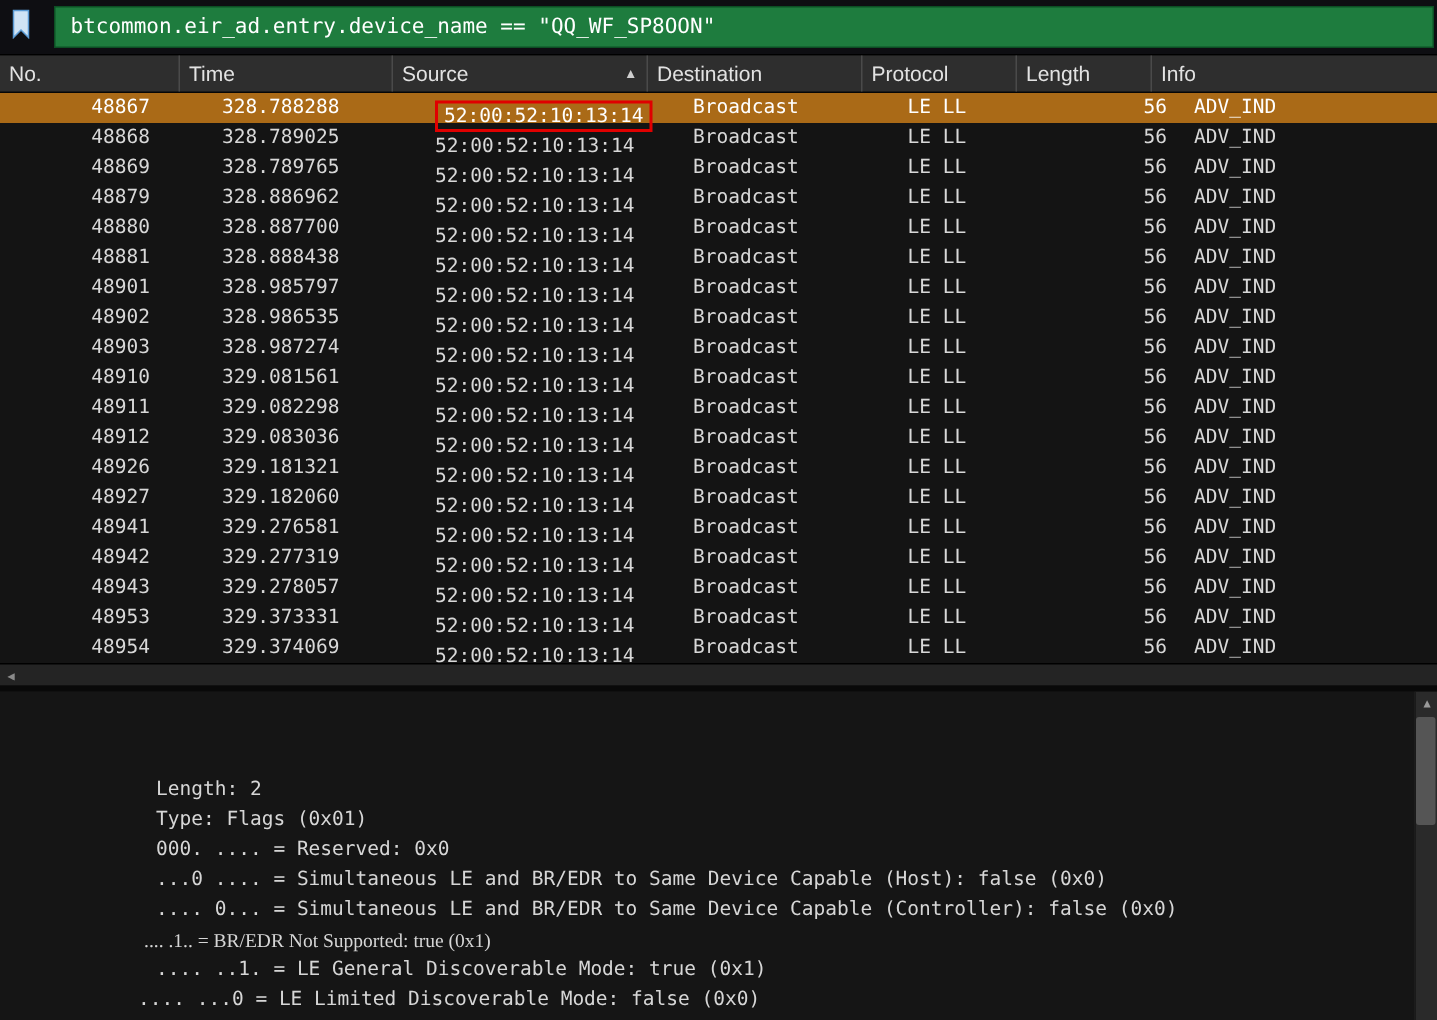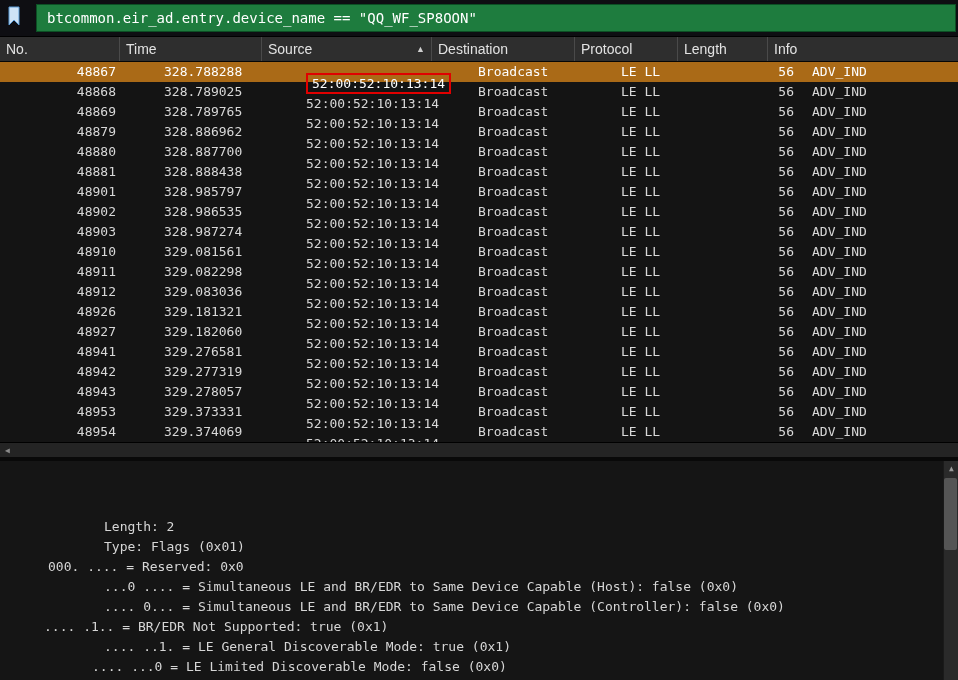--- a/index.html
+++ b/index.html
@@ -12,21 +12,21 @@
   .bookmark-btn { width:24px; height:28px; display:flex; align-items:center; justify-content:center; background:#0e0e12; cursor:pointer; }
   .filter-input { flex:1; height:28px; background:#1e7c3e; border:1px solid #0c4f24; display:flex; align-items:center; padding:0 10px; color:#ffffff; font-size:14px; white-space:pre; }
 
   
   .list-header { height:25px; background:#2e2e2e; display:flex; border-bottom:1px solid #060606; color:#e2e2e2; font-family:"Liberation Sans","DejaVu Sans",sans-serif; font-size:14px; flex:none; }
   .hcell { display:flex; align-items:center; padding:0 6px; border-right:1px solid #4a4a4a; overflow:hidden; white-space:nowrap; }
   .sort-arrow { margin-left:auto; font-size:9px; color:#cfcfcf; padding-left:4px; }
   .c0{width:120px}.c1{width:142px}.c2{width:170px}.c3{width:143px}.c4{width:103px}.c5{width:90px}.c6{flex:1;border-right:none}
 
   .rows { flex:none; }
-  .prow { height:20px; display:flex; color:#d8d8d8; font-size:13px; background:#141414; cursor:default;padding-left:16px; }
+  .prow { height:20px; display:flex; color:#d8d8d8; font-size:13px; background:#141414; align-items:center; cursor:default; }
   .prow.selected { background:#aa6a17; color:#ffffff; }
   .cell { height:20px; line-height:20px; white-space:nowrap; }
   .cell.no     { width:120px; text-align:right; padding-right:20px; }
   .cell.time   { width:142px; padding-left:8px;margin-left:20px; }
   .cell.source { width:170px; padding-left:8px;margin-top:12px; }
   .cell.dest   { width:143px; padding-left:10px; }
   .cell.proto  { width:103px; padding-left:10px; }
   .cell.len    { width:90px; text-align:right; padding-right:10px; }
   .cell.info   { flex:1; padding-left:8px; }
 
@@ -269,24 +269,24 @@
       <span>◀</span>
     </div>
   </div>
 
   <div class="splitter"></div>
 
   <div class="details">
     <div>
         <div class="dline" style="padding-left: 104px; margin-top: 46px;"><span>Length: 2</span></div>
         <div class="dline" style="padding-left: 104px;"><span>Type: Flags (0x01)</span></div>
-        <div class="dline" style="padding-left: 48px;"><span>000. .... = Reserved: 0x0</span></div>
+        <div class="dline" style="padding-left: 104px;"><span>000. .... = Reserved: 0x0</span></div>
         <div class="dline" style="padding-left: 104px;"><span>...0 .... = Simultaneous LE and BR/EDR to Same Device Capable (Host): false (0x0)</span></div>
         <div class="dline" style="padding-left: 104px;"><span>.... 0... = Simultaneous LE and BR/EDR to Same Device Capable (Controller): false (0x0)</span></div>
-        <div class="dline" style="padding-left: 44px;"><span>.... .1.. = BR/EDR Not Supported: true (0x1)</span></div>
+        <div class="dline" style="padding-left: 96px; font-family: Liberation Serif, serif;"><span>.... .1.. = BR/EDR Not Supported: true (0x1)</span></div>
         <div class="dline" style="padding-left: 104px;"><span>.... ..1. = LE General Discoverable Mode: true (0x1)</span></div>
         <div class="dline" style="padding-left: 92px;"><span>.... ...0 = LE Limited Discoverable Mode: false (0x0)</span></div>
         <div class="dline" style="padding-left: 58px;"><span class="expander">▼</span><span>Device Name: </span><span class="redbox">QQ_WF_SP8OON</span></div>
         <div class="dline" style="padding-left: 104px; margin-top: 36px;"><span>Length: 13</span></div>
       </div>
     <div class="vscroll">
       <div class="vbtn">
         <span>▲</span>
       </div>
       <div class="vthumb"></div>

